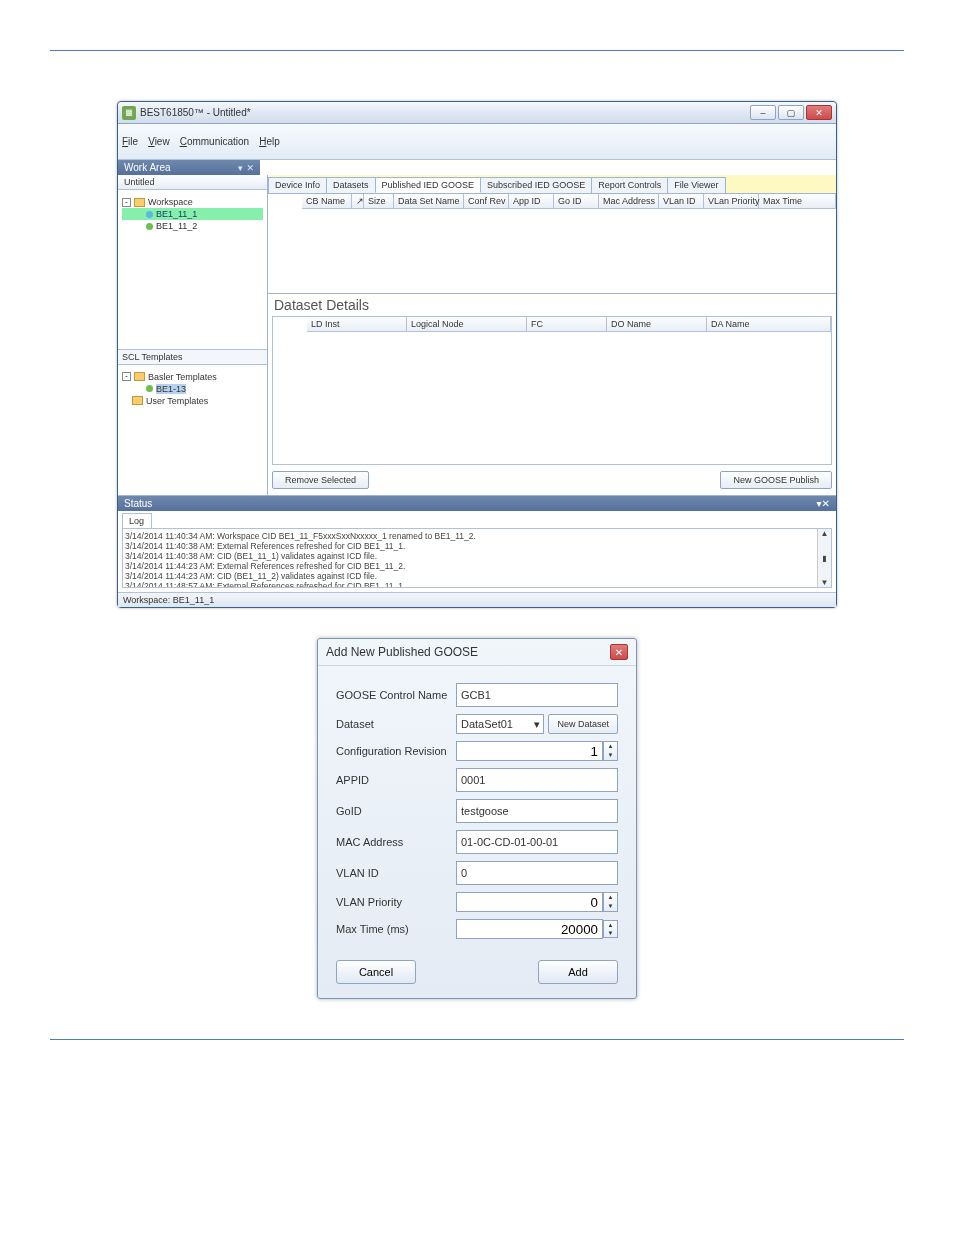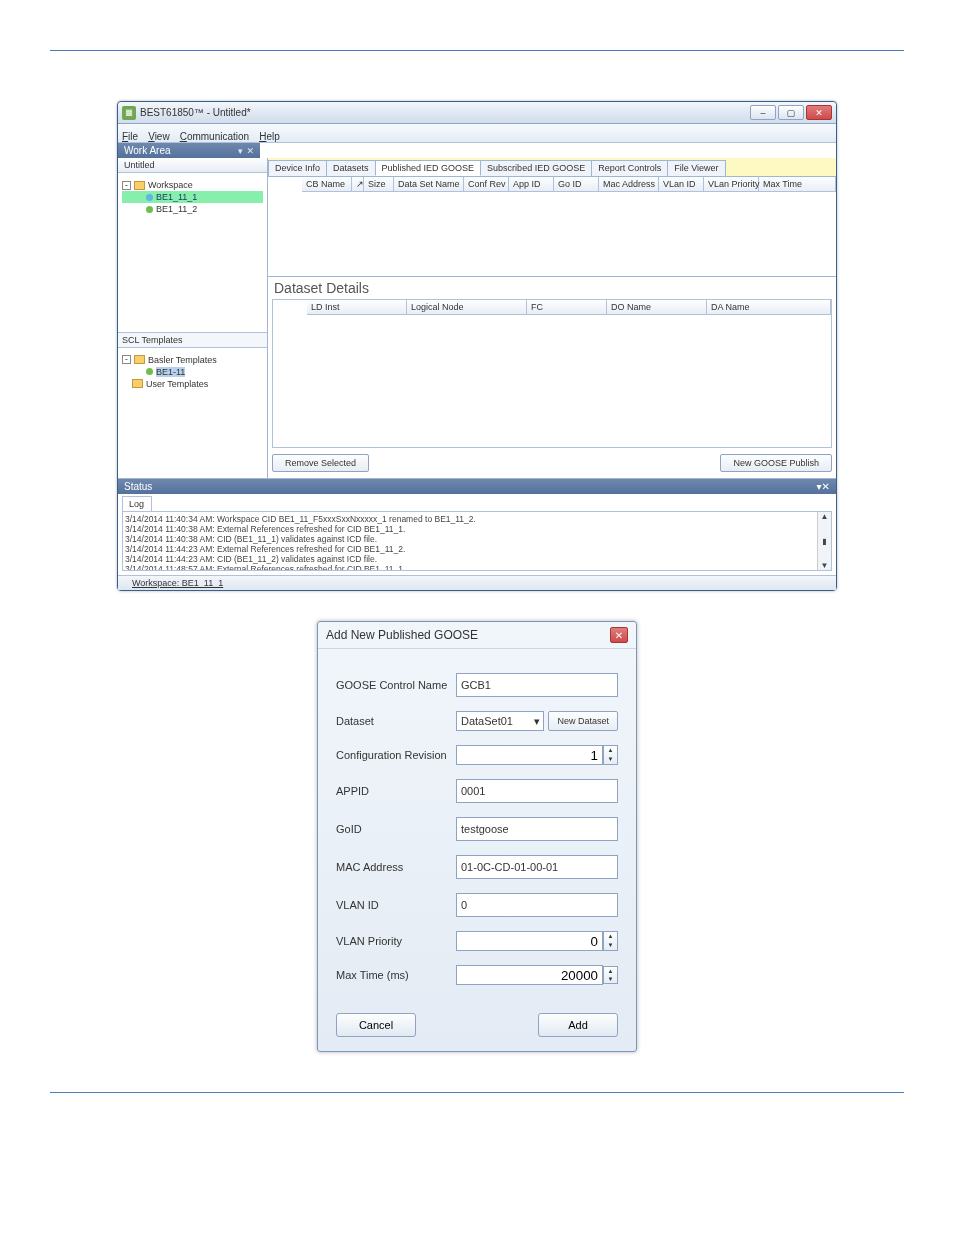--- a/index.html
+++ b/index.html
@@ -40,21 +40,21 @@
     .titlebar .title-text { color:#333; }
     .titlebar .window-controls { margin-left:auto; display:flex; gap:2px; }
     .titlebar .wc {
       width: 26px; height: 15px; border:1px solid #8fa4c2;
       background:linear-gradient(to bottom,#fefefe,#dbe5f1);
       border-radius:2px; font-size:9px; display:flex;align-items:center;justify-content:center;
     }
     .titlebar .wc.close { background:linear-gradient(to bottom,#e07c7c,#cf4a4a); color:#fff; border-color:#a33; }
     .menubar {
       background: linear-gradient(to bottom,#f6fafd,#e2ecf6);
-      height: 19px; padding:0 4px; display:flex; gap:10px; align-items:flex-end;
+      height: 36px; padding:0 4px; display:flex; gap:10px; align-items:center;
       border-bottom:1px solid #b0c1d8;
     }
     .menubar span { color:#333; }
     .menubar span u { text-decoration: underline; }
     
     .workarea-header {
       background: linear-gradient(to bottom,#6f88ad,#54719c);
       color:#fff; padding:2px 6px; display:flex; justify-content:space-between; align-items:center;
       font-size:10px;
     }
@@ -107,21 +107,21 @@
       border-top:1px solid #9fb5d1;
     }
     .status-header{
       background:linear-gradient(to bottom,#6f88ad,#54719c);
       color:#fff;padding:2px 6px;display:flex;justify-content:space-between;font-size:10px;
     }
     .log-tab{padding:2px 6px;font-size:9px;border:1px solid #b0c1d8;border-bottom:none;background:#fff;width:30px;margin:2px 0 0 4px;}
     .log-box{border:1px solid #b0c1d8;margin:0 4px 4px;height:60px;overflow:auto;padding:2px;background:#fff;font-size:8.5px;color:#444;position:relative;}
     .log-box .scroll-icons{position:absolute;right:0;top:0;bottom:0;width:14px;display:flex;flex-direction:column;justify-content:space-between;align-items:center;font-size:8px;background:#f0f4f9;border-left:1px solid #ccc;}
     
-    .statusbar{ background:linear-gradient(to bottom,#f3f6fb,#dde6f1); padding:2px 14px; font-size:9px; border-top:1px solid #b0c1d8;text-decoration:underline;}
+    .statusbar{ background:linear-gradient(to bottom,#f3f6fb,#dde6f1); padding:2px 5px; font-size:9px; border-top:1px solid #b0c1d8;}
     
     
     .dialog{
       width: 320px;
       margin: 30px auto 40px;
       border: 1px solid #7a96b8;
       border-radius: 3px;
       background: linear-gradient(to bottom,#f1f6fb,#e4ebf4);
       box-shadow:0 0 4px rgba(0,0,0,0.3);
       font-size:11px;
@@ -129,21 +129,21 @@
     .dialog .dlg-title{
       padding:5px 8px;
       display:flex;justify-content:space-between;align-items:center;
       font-size:12px;
       color:#333;
     }
     .dialog .dlg-close{
       width:18px;height:16px;background:linear-gradient(to bottom,#e07c7c,#cf4a4a);color:#fff;border:1px solid #a33;border-radius:2px;display:flex;align-items:center;justify-content:center;font-size:10px;
     }
     .dialog .dlg-body{padding:10px 18px 4px;border-top:1px solid #c8d6e8;}
-    .dialog .row{display:flex;align-items:center;margin:14px 0;}
+    .dialog .row{display:flex;align-items:center;margin:7px 0;}
     .dialog .lbl{width:120px;color:#333;}
     .dialog .fld{flex:1;height:24px;border:1px solid #8fa4c2;background:#fff;padding:2px 4px;font-size:11px;display:flex;align-items:center;justify-content:space-between;}
     .dialog .fld-combo{display:flex;gap:4px;flex:1;}
     .dialog .combo{flex:1;border:1px solid #8fa4c2;background:#fff;display:flex;align-items:center;justify-content:space-between;padding:2px 4px;height:20px;}
     .dialog .spin{display:flex;}
     .dialog .spin input{flex:1;border:1px solid #8fa4c2;text-align:right;padding:2px 4px;height:20px;width:100%;}
     .dialog .spin .spinner{width:15px;border:1px solid #8fa4c2;background:linear-gradient(to bottom,#fefefe,#e6edf4);display:flex;flex-direction:column;}
     .dialog .spin .spinner span{flex:1;font-size:6px;text-align:center;line-height:8px;}
     .dialog .dlg-buttons{display:flex;justify-content:space-between;padding:10px 18px 14px;}
     .dialog .dlg-btn{width:80px;height:24px;background:linear-gradient(to bottom,#fefefe,#e0e9f3);border:1px solid #8fa4c2;border-radius:3px;font-size:11px;}
@@ -203,21 +203,21 @@
       <div class="left-panel">
         <div class="scl-header">SCL Templates</div>
         <div class="tree" style="border-bottom:none;">
           <div class="tree-line">
               <span class="expander">-</span>
               <span class="folder-icon"></span>
               <span>Basler Templates</span>
             </div>
           <div class="tree-line tree-indent2">
               <span class="dot-green"></span>
-              <span style="background:#b6d1ee;">BE1-11</span>
+              <span style="background:#b6d1ee;">BE1-13</span>
             </div>
           <div class="tree-line tree-indent1">
               <span class="folder-icon"></span>
               <span>User Templates</span>
             </div>
         </div>
       </div>
     </div>
 
     <div class="right-panels">

